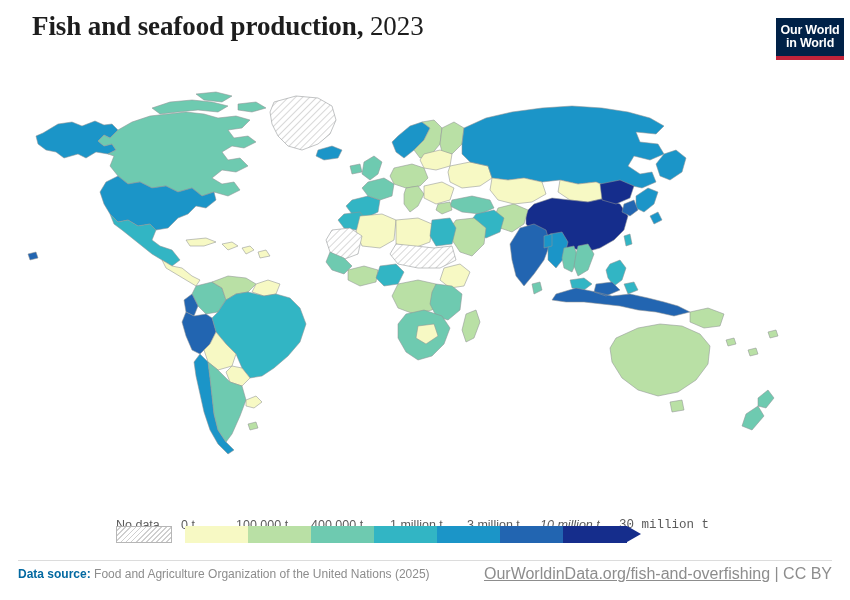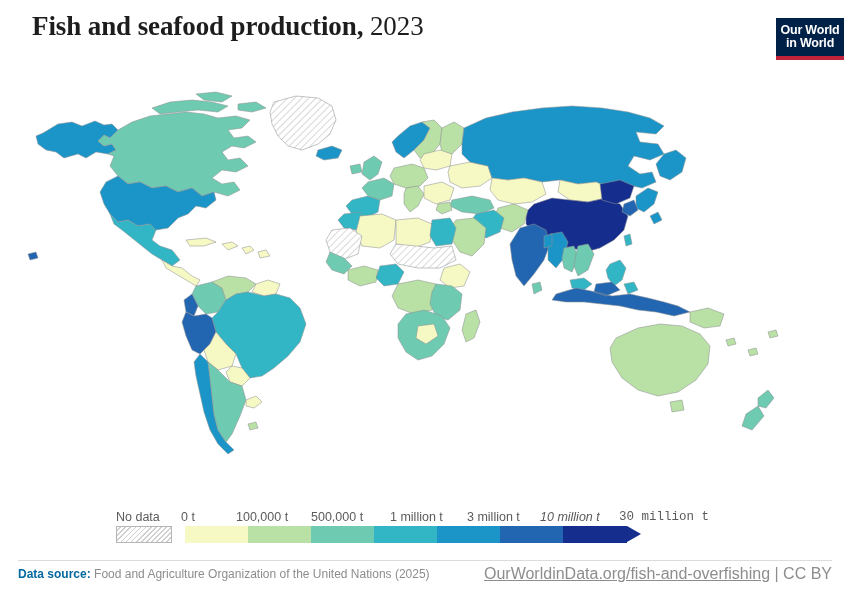--- a/index.html
+++ b/index.html
@@ -103,21 +103,21 @@
   .legend {
     position: absolute;
     left: 0;
     top: 505px;
     width: 850px;
     height: 48px;
   }
   .legend-labels {
     position: absolute;
     left: 0;
-    top: 4px;
+    top: 12px;
     width: 850px;
     height: 18px;
   }
   .legend-label {
     position: absolute;
     top: 0;
     font-family: "Liberation Sans", sans-serif;
     font-size: 12.5px;
     color: #5b5b5b;
     white-space: nowrap;
@@ -381,21 +381,21 @@
 
       <path class="land" fill="#b9e0a5" d="M248,336 L256,334 L258,340 L250,342 Z"></path>
     </svg>
   </div>
 
   <div class="legend">
     <div class="legend-labels">
       <span class="legend-label" style="left:116px;">No data</span>
       <span class="legend-label" style="left:181px;">0 t</span>
       <span class="legend-label" style="left:236px;">100,000 t</span>
-      <span class="legend-label" style="left:311px;">500,000 t</span>
+      <span class="legend-label" style="left:311px;">400,000 t</span>
       <span class="legend-label" style="left:390px;">1 million t</span>
       <span class="legend-label" style="left:467px;">3 million t</span>
       <span class="legend-label" style="left:540px;font-style:italic;">10 million t</span>
       <span class="legend-label" style="left:619px;font-family:Liberation Mono, monospace;">30 million t</span>
     </div>
 
     <div class="nodata-swatch"></div>
 
     <div class="bin" style="left:185px;width:63px;background:#f7f9c4;"></div>
     <div class="bin" style="left:248px;width:63px;background:#b9e0a5;"></div>

